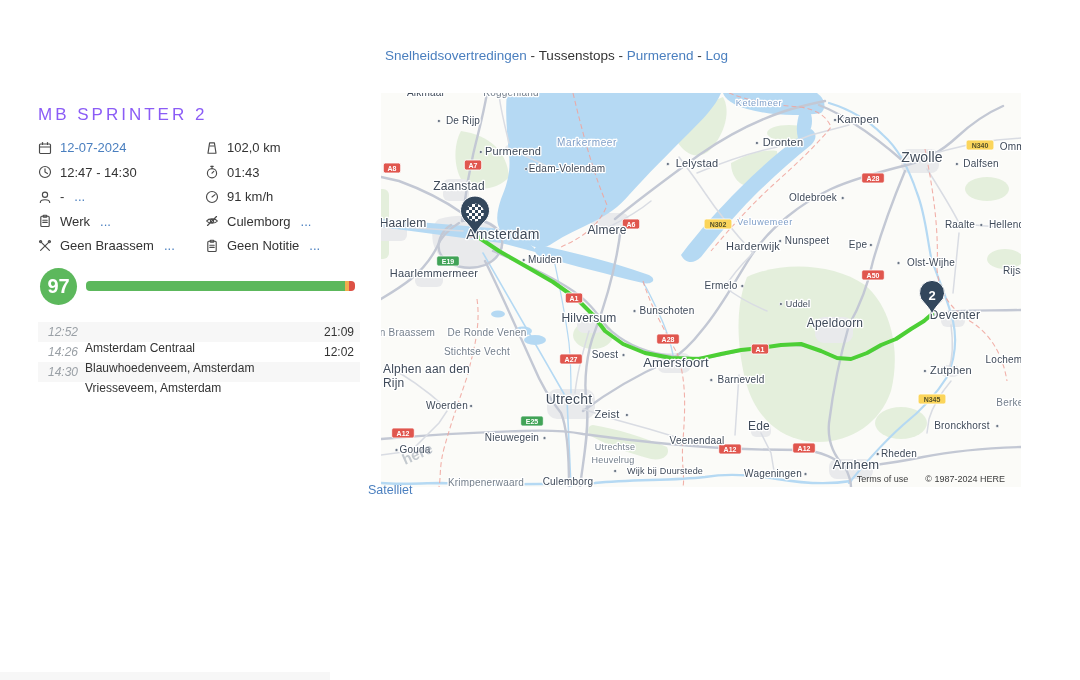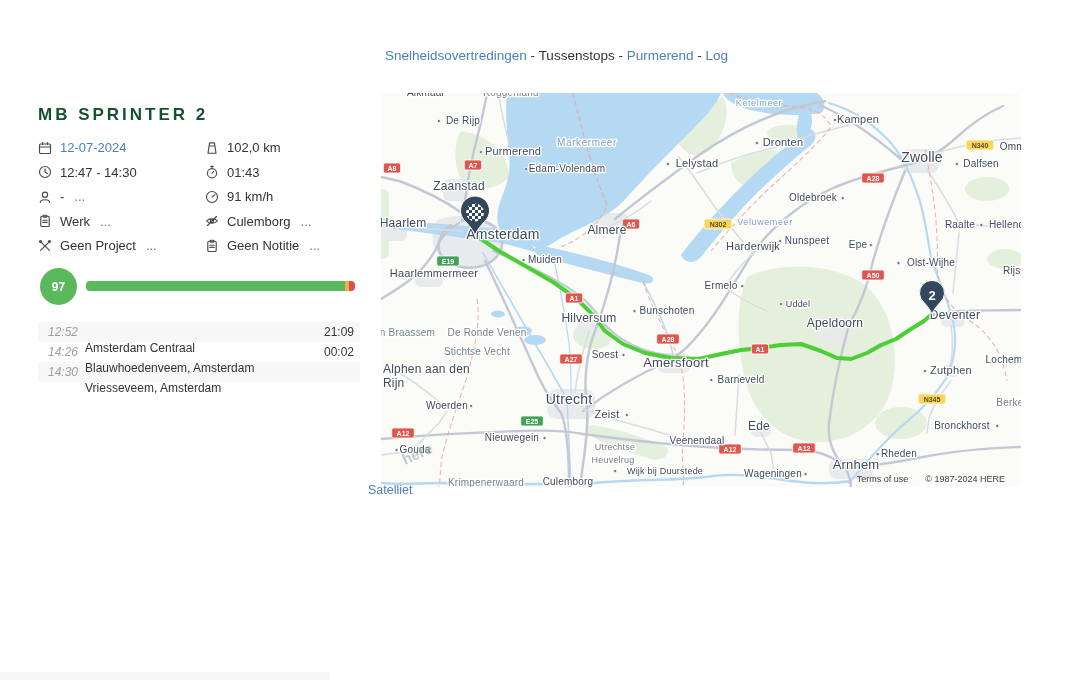--- a/index.html
+++ b/index.html
@@ -4,32 +4,32 @@
 <style>
   html,body{margin:0;padding:0;background:#fff;}
   body{width:1080px;height:680px;position:relative;overflow:hidden;
        font-family:"Liberation Sans",sans-serif;color:#333;}
   a,.link{color:#4a7fbf;text-decoration:none;cursor:pointer;}
   
   #nav{position:absolute;left:385px;top:48px;font-size:13.5px;white-space:nowrap;}
   #nav .sep{color:#333;}
   #nav .current{color:#333;}
   
-  #trip-title{position:absolute;left:38px;top:105px;font-size:17px;font-weight:bold;
-              letter-spacing:3px;color:#14532d;}
+  #trip-title{position:absolute;left:38px;top:105px;font-size:17px;font-weight:normal;
+              letter-spacing:3px;color:#8b5cf6;}
   #details{position:absolute;left:38px;top:140px;display:grid;
            grid-template-columns:167px 163px;row-gap:9.5px;font-size:13px;}
   .detail-cell{display:flex;align-items:center;gap:8px;white-space:nowrap;}
   .detail-cell .ic{width:14px;height:14px;flex:0 0 14px;display:inline-block;}
   .detail-cell .ic svg{display:block;}
   .dots{color:#4a7fbf;margin-left:2px;cursor:pointer;}
   .val-link{color:#4a7fbf;cursor:pointer;}
   
   #score-badge{position:absolute;left:40px;top:268px;width:37px;height:37px;border-radius:50%;
-    display:flex;align-items:center;justify-content:center;color:#fff;font-size:12px;font-weight:bold;}
+    display:flex;align-items:center;justify-content:center;color:#fff;font-size:20px;font-weight:bold;}
   #score-bar{position:absolute;left:86px;top:281px;width:269px;height:10px;border-radius:4px;
     overflow:hidden;display:flex;}
   #score-bar div{height:100%;}
   
   #stops{position:absolute;left:38px;top:322px;width:322px;font-size:12px;}
   .stop-row{height:20px;display:flex;align-items:center;}
   .stop-row:nth-child(odd){background:#f7f7f7;}
   .stop-time{width:37px;padding-left:10px;color:#9aa0a6;font-style:italic;}
   .stop-loc{flex:1;color:#333;margin-top:32px;}
   .stop-dur{width:34px;text-align:right;padding-right:6px;color:#333;}
@@ -136,21 +136,21 @@
     </div>
     <div class="detail-cell">
       <span class="ic">
         <svg width="14" height="14" viewBox="0 0 14 14" fill="none" stroke="#4a4a4a" stroke-width="1.15" stroke-linecap="round" stroke-linejoin="round">
           <path d="M2.6,2.6 L11.4,11.4"></path>
           <path d="M11.4,2.6 L2.6,11.4"></path>
           <circle cx="2.6" cy="2.6" r="1.1"></circle>
           <circle cx="11.4" cy="2.6" r="1.1"></circle>
         </svg>
       </span>
-      <span>Geen Project</span>
+      <span>Geen Braassem</span>
       <span class="dots">...</span>
     </div>
     <div class="detail-cell">
       <span class="ic">
         <svg width="14" height="14" viewBox="0 0 14 14" fill="none" stroke="#4a4a4a" stroke-width="1.15" stroke-linecap="round" stroke-linejoin="round">
           <rect x="2.8" y="2.2" width="8.4" height="10.3" rx="1"></rect>
           <rect x="5.2" y="1.2" width="3.6" height="2" rx="0.5"></rect>
           <line x1="4.8" y1="6.2" x2="9.2" y2="6.2"></line>
           <line x1="4.8" y1="8.4" x2="9.2" y2="8.4"></line>
         </svg>
@@ -171,21 +171,21 @@
 
 <div id="stops">
     <div class="stop-row">
       <span class="stop-time">12:52</span>
       <span class="stop-loc">Amsterdam Centraal</span>
       <span class="stop-dur">21:09</span>
     </div>
     <div class="stop-row">
       <span class="stop-time">14:26</span>
       <span class="stop-loc">Blauwhoedenveem, Amsterdam</span>
-      <span class="stop-dur">00:02</span>
+      <span class="stop-dur">12:02</span>
     </div>
     <div class="stop-row">
       <span class="stop-time">14:30</span>
       <span class="stop-loc">Vriesseveem, Amsterdam</span>
       <span class="stop-dur"></span>
     </div>
   </div>
 
 <div id="map-wrap">
   <svg id="map-svg" width="640" height="394" viewBox="0 0 640 394">

